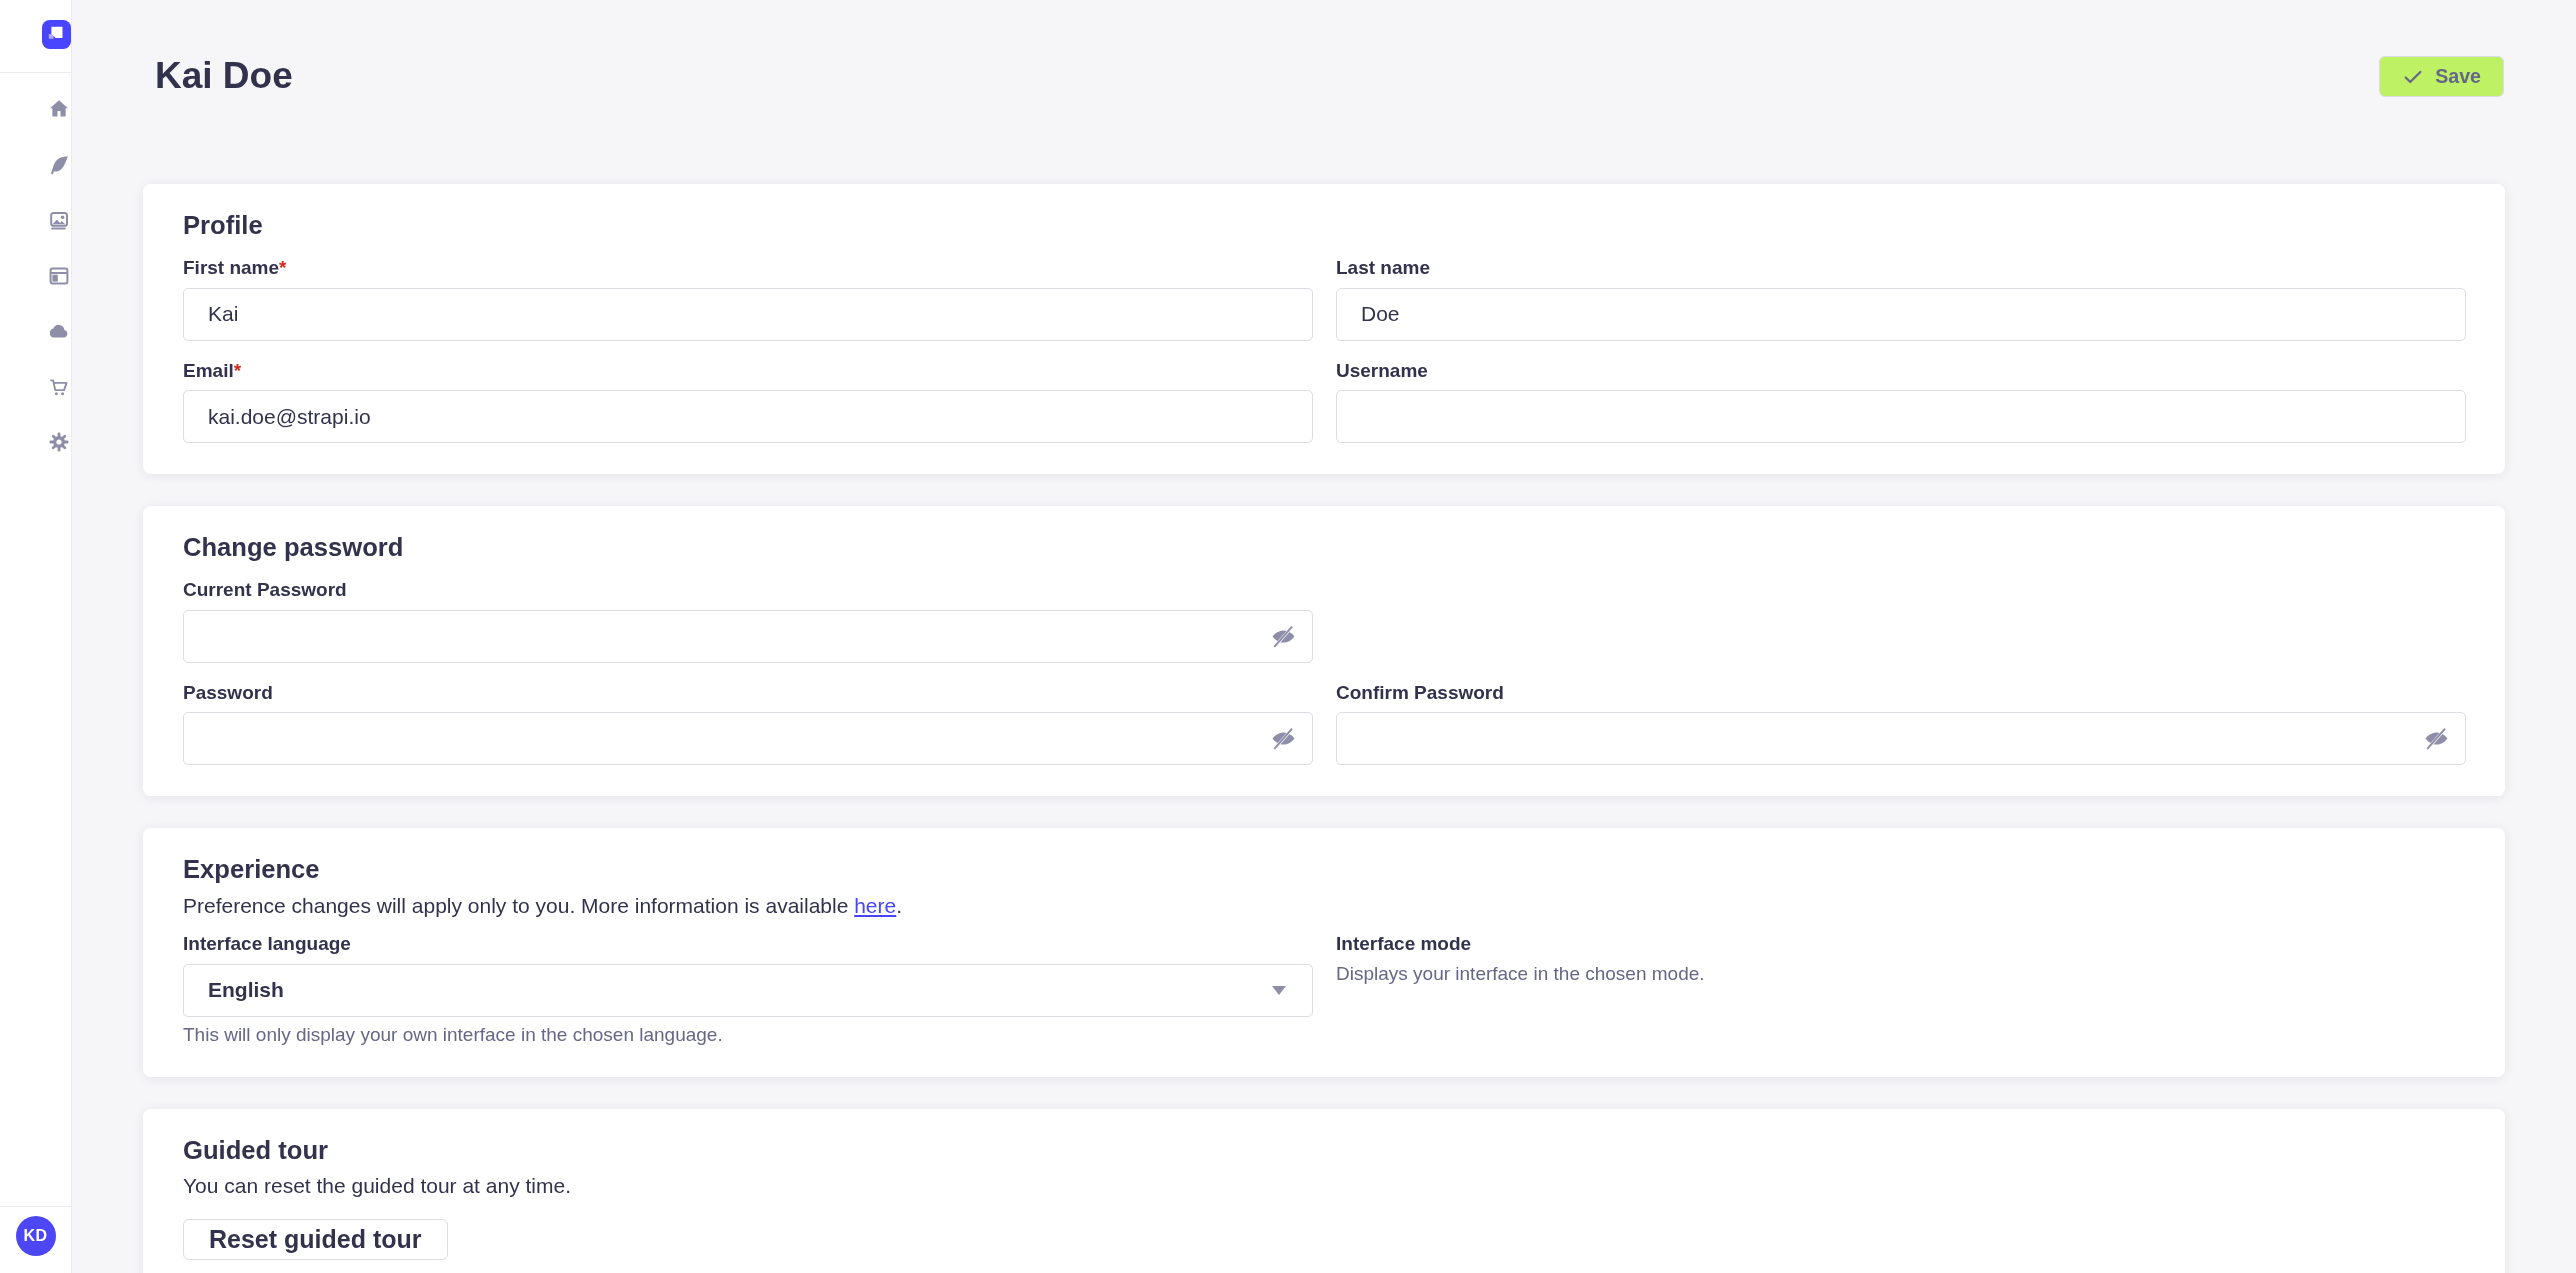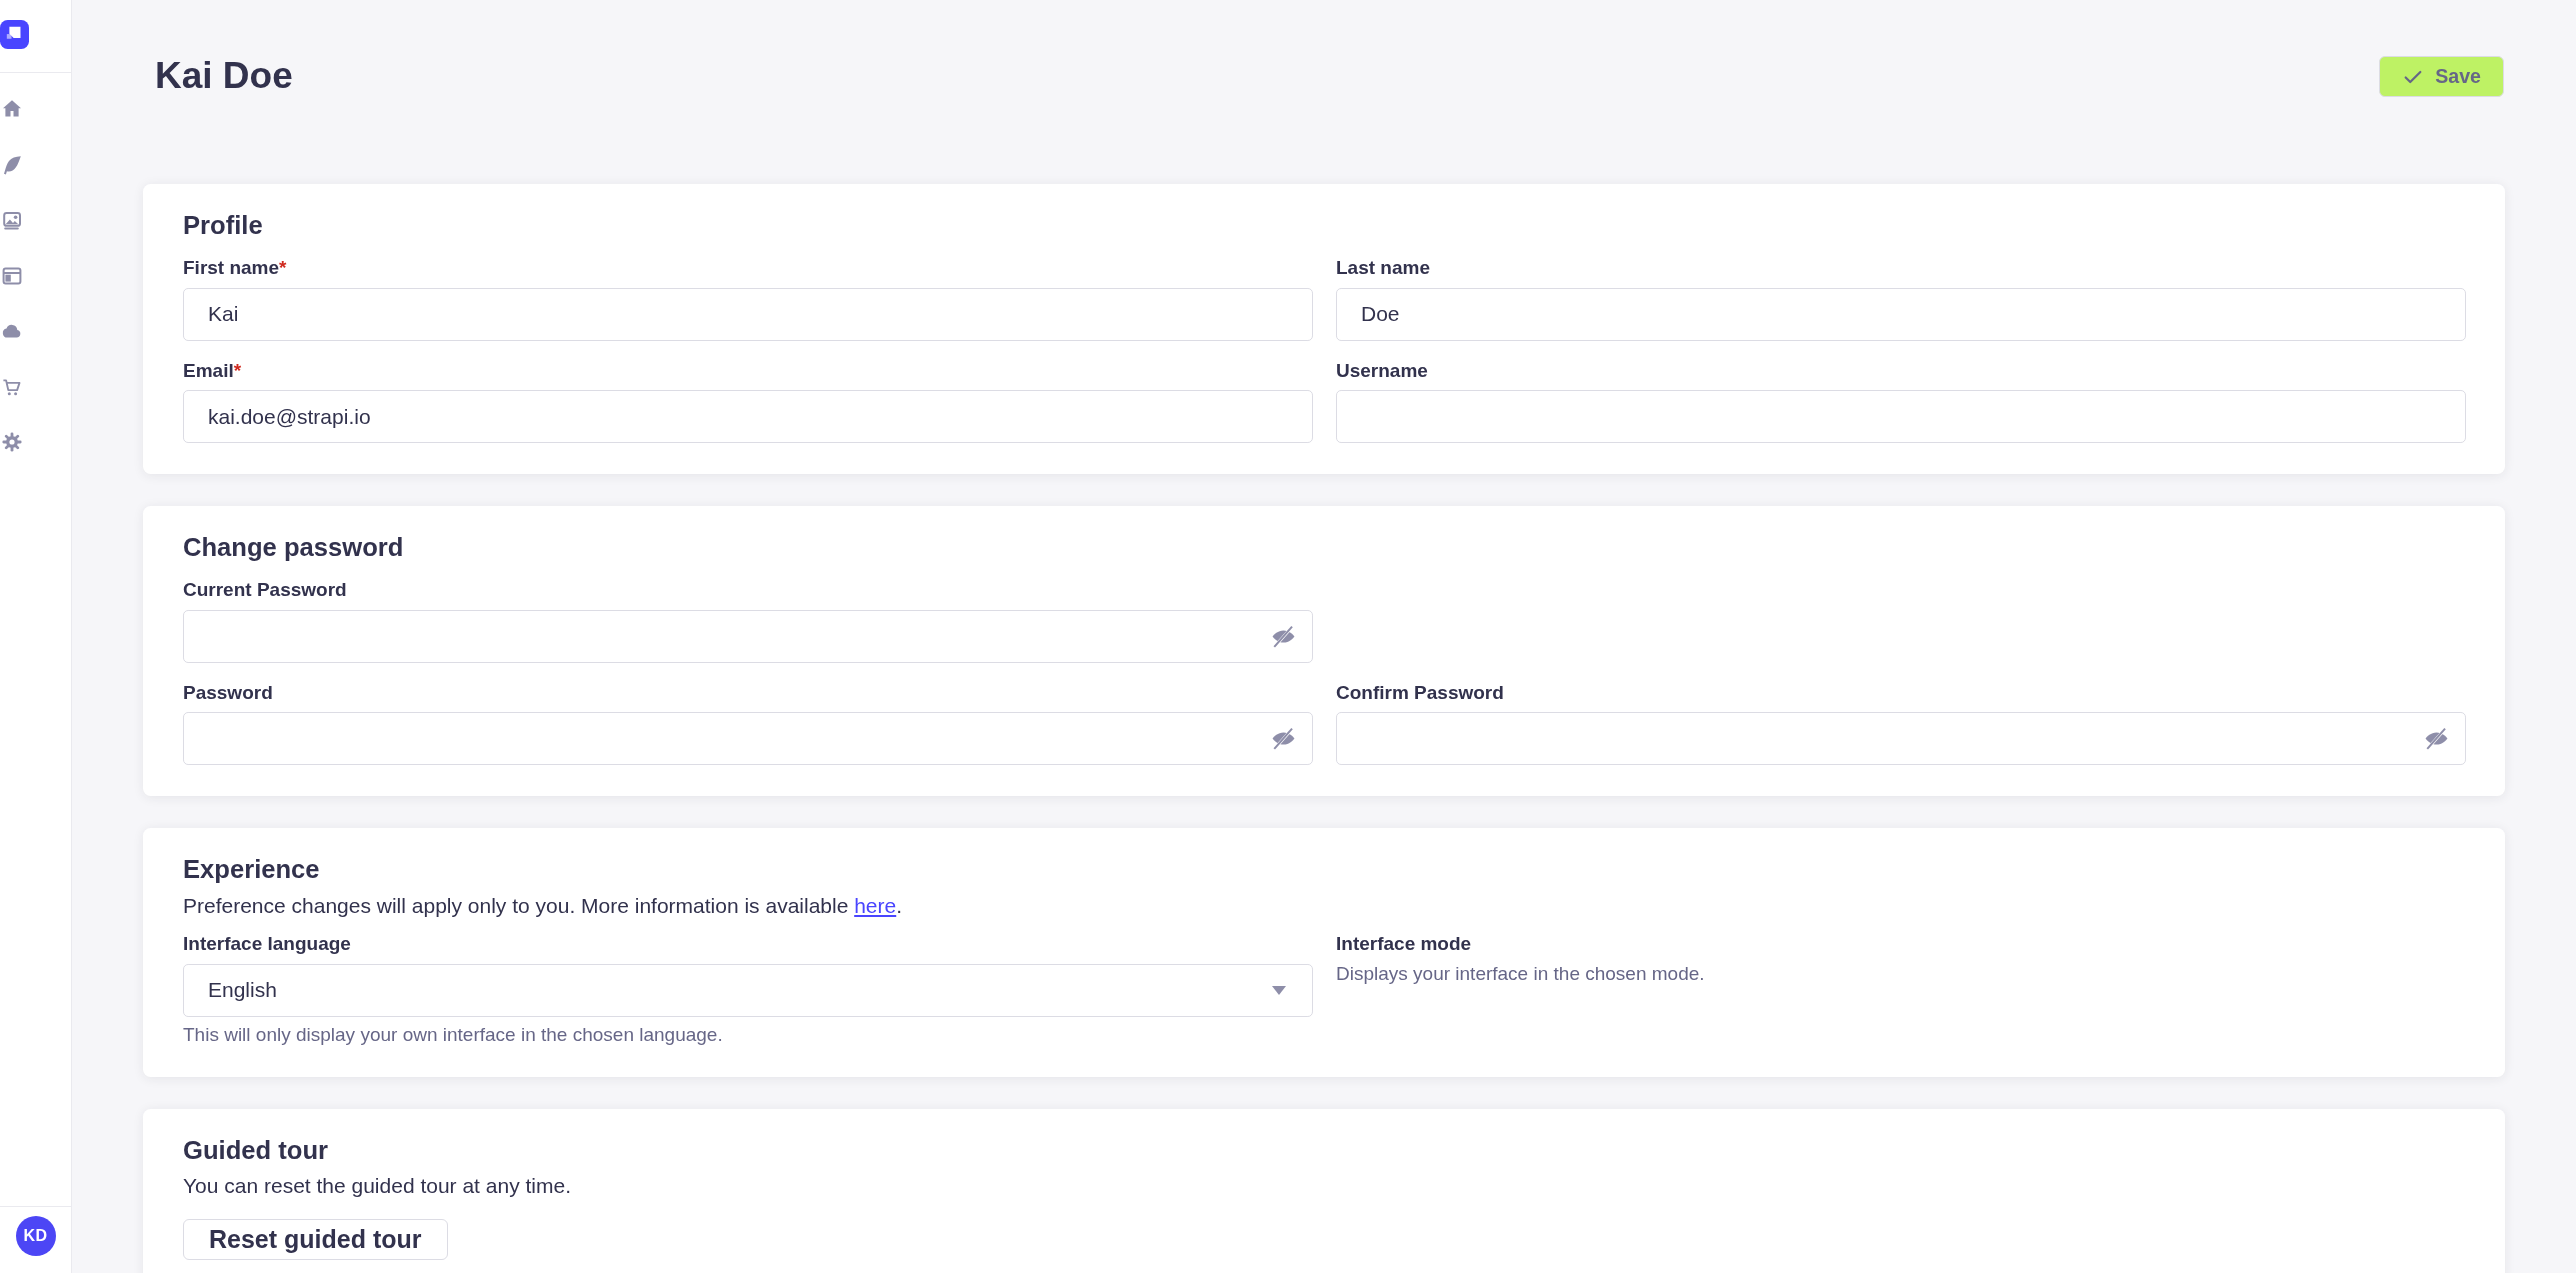--- a/index.html
+++ b/index.html
@@ -9,21 +9,21 @@
     background: #f6f6f9;
     font-family: "Liberation Sans", sans-serif;
     color: #32324d;
     position: relative;
   }
 
   
   .sidebar {
     position: absolute; left: 0; top: 0; bottom: 0; width: 72px;
     background: #ffffff; border-right: 0.9px solid #eaeaef;
-    display: flex; flex-direction: column; align-items: flex-start;
+    display: flex; flex-direction: column; align-items: flex-end;
   }
   .logo-btn {
     width: 29px; height: 29px; border-radius: 7.7px; background: #4945ff;
     margin-top: 20.4px; position: relative; cursor: pointer; flex: none;
   }
   .sidebar-divider { width: 72px; height: 0.9px; background: #eaeaef; margin-top: 23px; flex: none; }
   .nav { display: flex; flex-direction: column; gap: 31.5px; margin-top: 24px; align-items: center; }
   .nav-item { width: 24px; height: 24px; cursor: pointer; }
   .nav-item svg { display: block; width: 24px; height: 24px; }
   .sidebar-bottom { margin-top: auto; width: 100%; display: flex; flex-direction: column; align-items: center; }
@@ -72,21 +72,21 @@
     width: 34px; height: 34px; border: none; background: transparent; padding: 3.4px; cursor: pointer;
   }
   .eye-btn svg { display: block; width: 27px; height: 27px; }
 
   .section-desc { font-size: 21px; color: #32324d; margin: 8.5px 0 0 0; line-height: 25.6px; }
   .section-desc a { color: #4945ff; text-decoration: underline; cursor: pointer; }
 
   .select-box {
     height: 53px; border: 0.9px solid #dcdce4; border-radius: 5.1px; background: #ffffff;
     display: flex; align-items: center; justify-content: space-between;
-    padding: 0 24px; font-size: 21px; color: #32324d; cursor: pointer;
+    padding: 0 24px; font-size: 21px; color: #32324d; cursor: pointer; font-weight: bold;
   }
   .chevron-down {
     width: 0; height: 0; border-left: 7.7px solid transparent; border-right: 7.7px solid transparent;
     border-top: 9.4px solid #8e8ea9; margin-right: 1.7px;
   }
   .hint { font-size: 19px; color: #666687; margin-top: 8.5px; line-height: 20.4px; }
 
   .reset-btn {
     margin-top: 20.4px; height: 41px; padding: 0 25px;
     background: #ffffff; border: 0.9px solid #dcdce4; border-radius: 6px;

